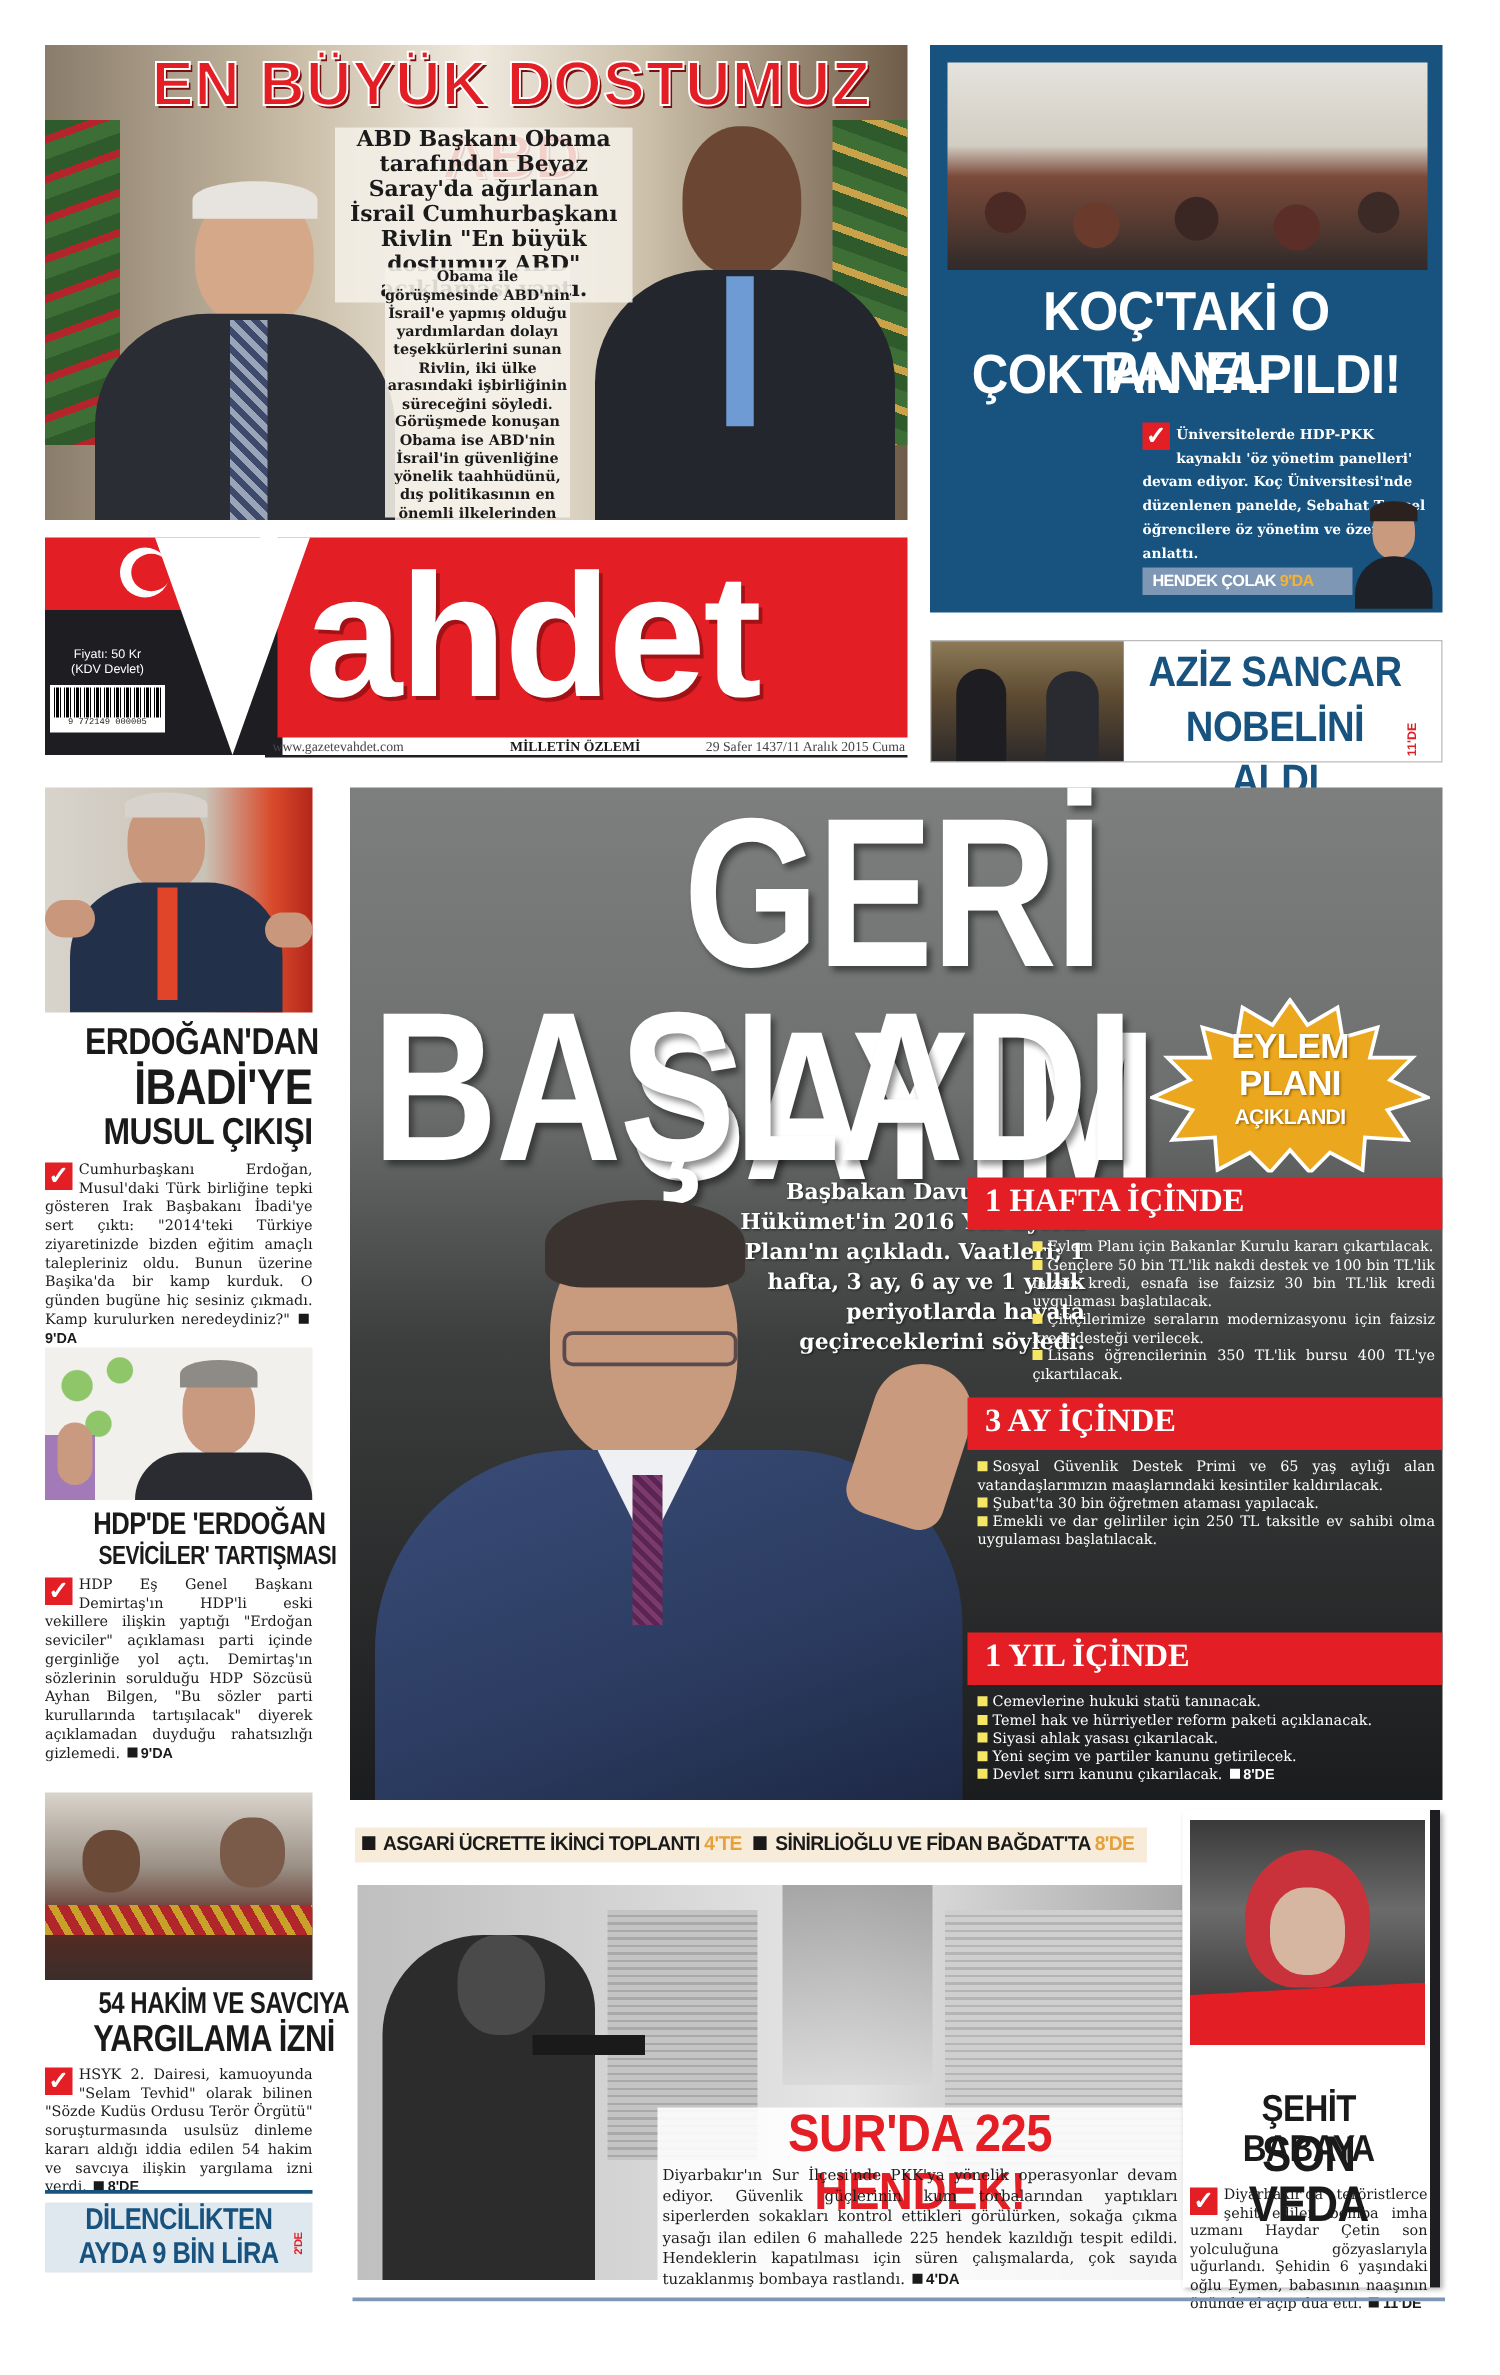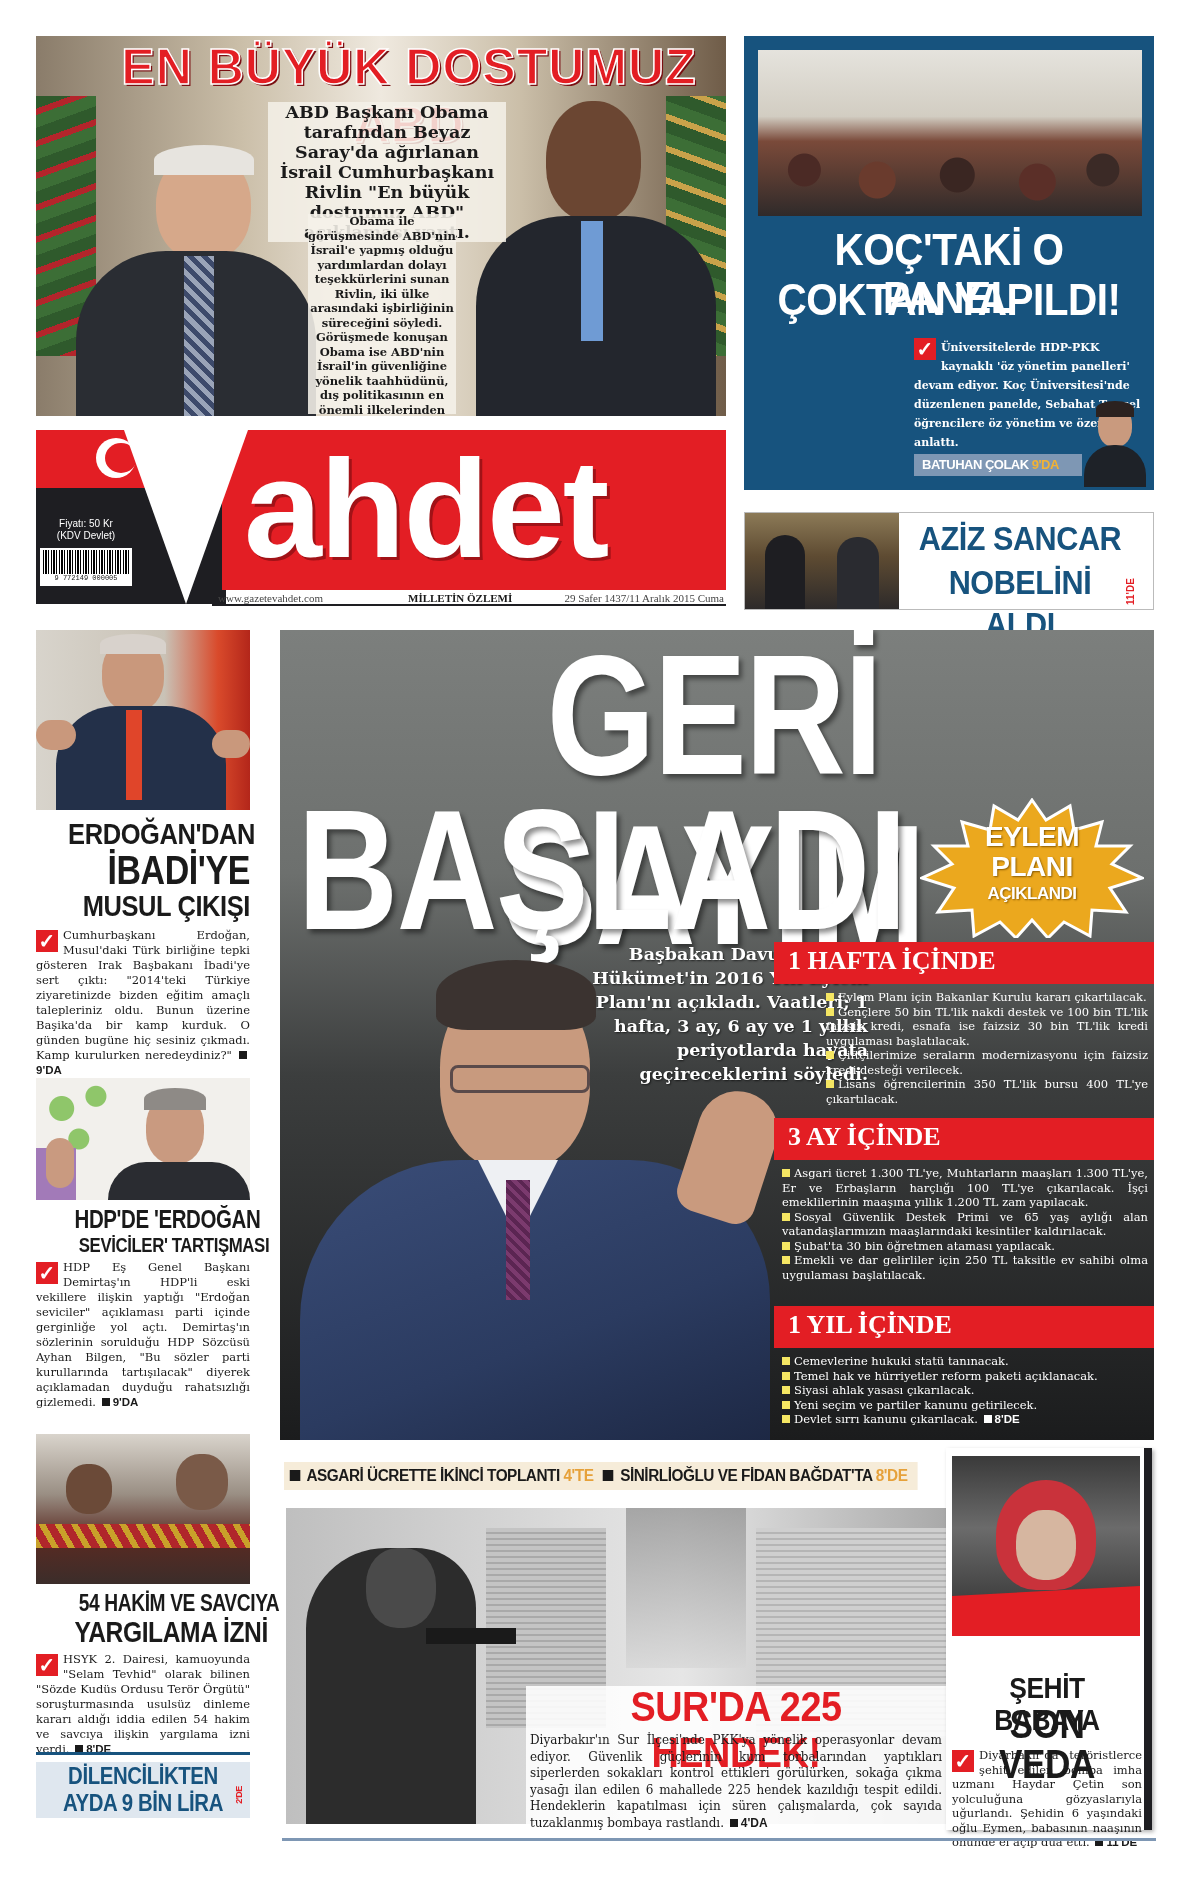--- a/index.html
+++ b/index.html
@@ -57,21 +57,21 @@
   <div class="abs" style="left:170px; top:300px; width:230px;">
     <span class="vbox">✓</span>
     <span class="serif" style="font-size:11px; line-height:14px; color:#ffffff; font-weight:700;">Üniversitelerde HDP-PKK kaynaklı 'öz yönetim panelleri' devam ediyor. Koç Üniversitesi'nde düzenlenen panelde, Sebahat Tuncel öğrencilere öz yönetim ve özerkliği anlattı.</span>
   </div>
   <div class="abs" style="left:340px; top:365px; width:62px; height:86px;">
     <div class="abs" style="left:14px; top:4px; width:34px; height:42px; border-radius:45%; background:#c99a7e;"></div>
     <div class="abs" style="left:12px; top:0; width:38px; height:16px; border-radius:50% 50% 0 0; background:#2b2220;"></div>
     <div class="abs" style="left:0; top:44px; width:62px; height:42px; border-radius:30px 30px 0 0; background:#1e2228;"></div>
   </div>
   <div class="abs cond" style="left:170px; top:418px; width:168px; height:22px; background:#7e97b4; color:#ffffff; font-size:13px; line-height:22px; padding-left:8px;">
-    <span>BATUHAN ÇOLAK</span>
+    <span>HENDEK ÇOLAK</span>
     <span style="color:#f2b233;">9'DA</span>
   </div>
 </div>
 
 <div class="abs" style="left:36px; top:430px; width:690px; height:176px;">
 
   <div class="abs" style="left:0; top:0; width:172px; height:58px; background:#e31e24;"></div>
   <div class="abs" style="left:60px; top:8px; width:40px; height:40px; border-radius:50%; background:#ffffff;">
     <div style="position:absolute; left:9px; top:5px; width:32px; height:30px; border-radius:50%; background:#e31e24;"></div>
   </div>
@@ -142,21 +142,20 @@
       <div class="item serif"><span class="ysq"></span><span>Eylem Planı için Bakanlar Kurulu kararı çıkartılacak.</span></div>
       <div class="item serif"><span class="ysq"></span><span>Gençlere 50 bin TL'lik nakdi destek ve 100 bin TL'lik faizsiz kredi, esnafa ise faizsiz 30 bin TL'lik kredi uygulaması başlatılacak.</span></div>
       <div class="item serif"><span class="ysq"></span><span>Çiftçilerimize seraların modernizasyonu için faizsiz kredi desteği verilecek.</span></div>
       <div class="item serif"><span class="ysq"></span><span>Lisans öğrencilerinin 350 TL'lik bursu 400 TL'ye çıkartılacak.</span></div>
     </div>
   </div>
 
   <div class="abs" style="left:494px; top:488px; width:380px;">
     <div class="band">3 AY İÇİNDE</div>
     <div style="padding:6px 6px 0 8px;">
-      <div class="item serif"><span class="ysq"></span><span>Asgari ücret 1.300 TL'ye, Muhtarların maaşları 1.300 TL'ye, Er ve Erbaşların harçlığı 100 TL'ye çıkarılacak. İşçi emeklilerinin maaşına yıllık 1.200 TL zam yapılacak.</span></div>
       <div class="item serif"><span class="ysq"></span><span>Sosyal Güvenlik Destek Primi ve 65 yaş aylığı alan vatandaşlarımızın maaşlarındaki kesintiler kaldırılacak.</span></div>
       <div class="item serif"><span class="ysq"></span><span>Şubat'ta 30 bin öğretmen ataması yapılacak.</span></div>
       <div class="item serif"><span class="ysq"></span><span>Emekli ve dar gelirliler için 250 TL taksitle ev sahibi olma uygulaması başlatılacak.</span></div>
     </div>
   </div>
 
   <div class="abs" style="left:494px; top:676px; width:380px;">
     <div class="band">1 YIL İÇİNDE</div>
     <div style="padding:6px 6px 0 8px;">
       <div class="item serif"><span class="ysq"></span><span>Cemevlerine hukuki statü tanınacak.</span></div>

